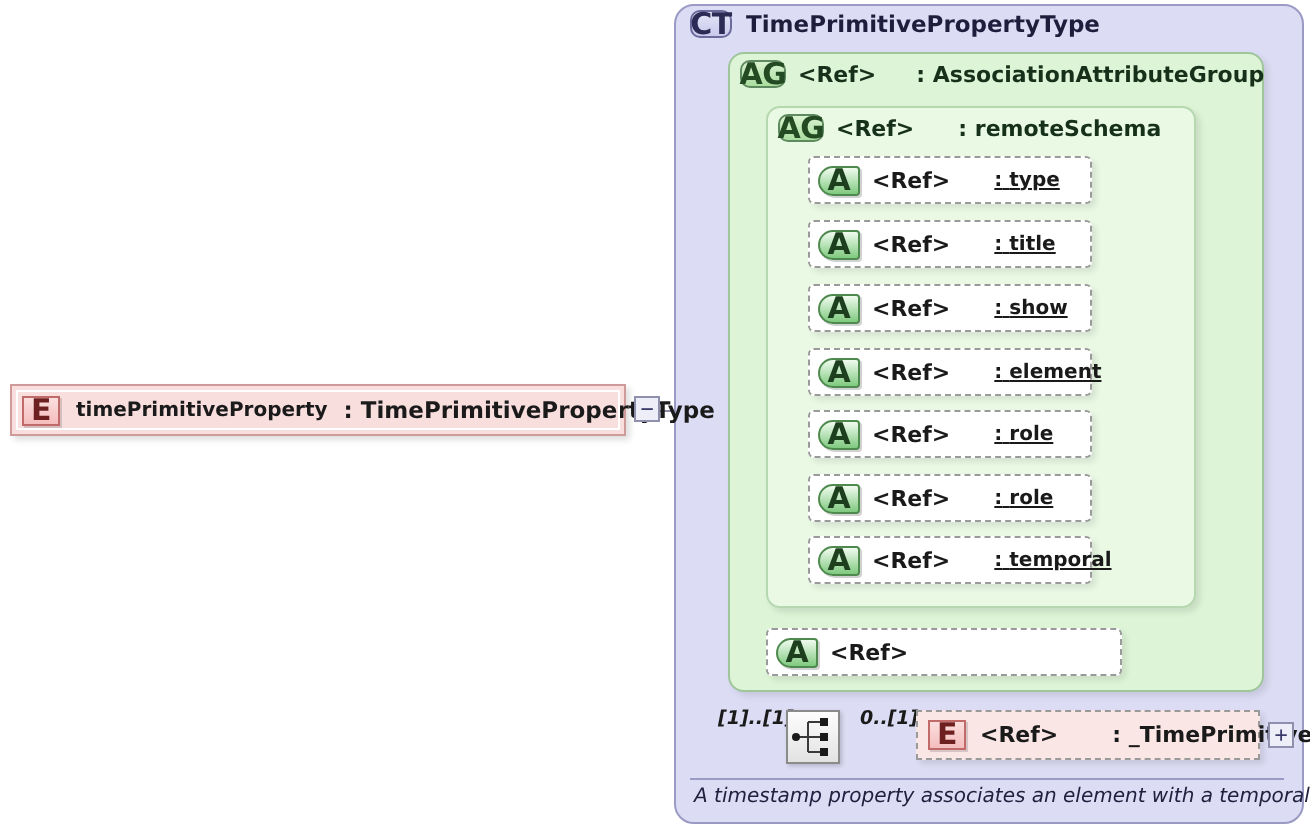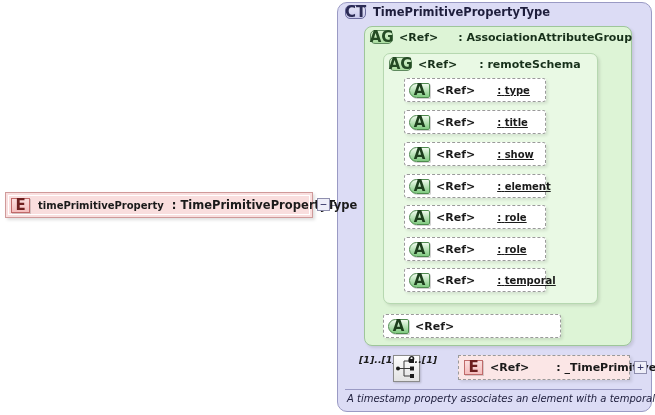--- a/index.html
+++ b/index.html
@@ -220,21 +220,21 @@
   
   .card {
     position: absolute;
     font-style: italic;
     font-weight: bold;
     font-size: 9.5px;
     color: #1a1a1a;
     white-space: nowrap;
   }
   #card-seq { left: 359px; top: 354px; }
-  #card-tp  { left: 408px; top: 354px; }
+  #card-tp  { left: 430px; top: 354px; }
 
   
   #caption-rule {
     position: absolute;
     left: 345px; top: 389px;
     width: 297px; height: 1px;
     background: #9a9ac4;
   }
   #caption {
     position: absolute;

